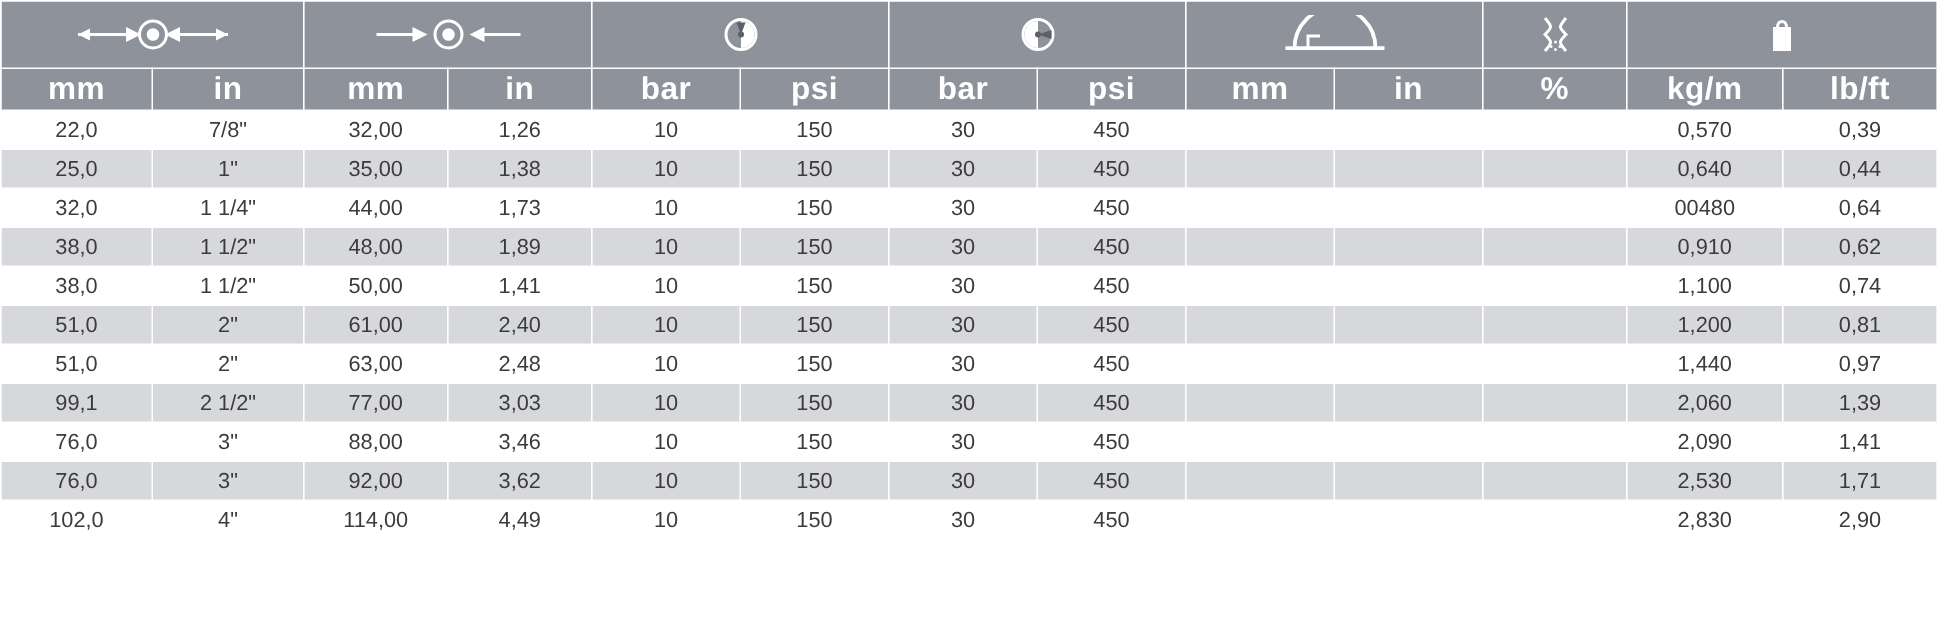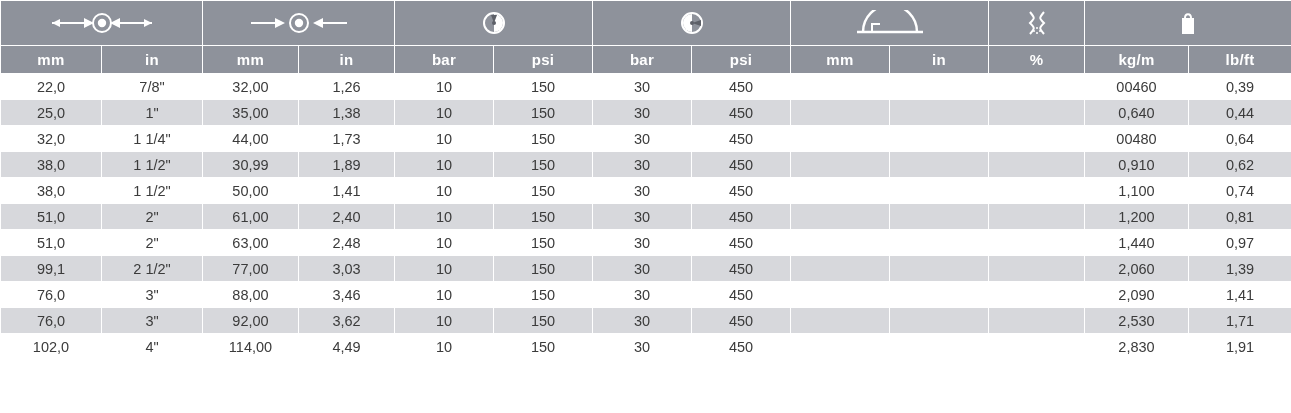--- a/index.html
+++ b/index.html
@@ -34,21 +34,21 @@
   .icon-wrap {
     display: flex;
     align-items: center;
     justify-content: center;
     height: 44px;
   }
   
   tr.unit-row th {
     background: #8e929b;
     color: #ffffff;
-    font-size: 15px;
+    font-size: 21px;
     font-weight: bold;
     height: 27px;
     letter-spacing: 0.3px;
   }
   
   tr.data-row td {
     height: 25px;
     font-size: 14.5px;
     color: #3b3b3b;
   }
@@ -193,21 +193,21 @@
       <td>7/8"</td>
       <td>32,00</td>
       <td>1,26</td>
       <td>10</td>
       <td>150</td>
       <td>30</td>
       <td>450</td>
       <td class="empty-cell"></td>
       <td class="empty-cell"></td>
       <td class="empty-cell"></td>
-      <td>00460</td>
+      <td>0,570</td>
       <td>0,39</td>
     </tr>
     <tr class="data-row odd">
       <td>25,0</td>
       <td>1"</td>
       <td>35,00</td>
       <td>1,38</td>
       <td>10</td>
       <td>150</td>
       <td>30</td>
@@ -229,21 +229,21 @@
       <td>450</td>
       <td class="empty-cell"></td>
       <td class="empty-cell"></td>
       <td class="empty-cell"></td>
       <td>00480</td>
       <td>0,64</td>
     </tr>
     <tr class="data-row odd">
       <td>38,0</td>
       <td>1 1/2"</td>
-      <td>30,99</td>
+      <td>48,00</td>
       <td>1,89</td>
       <td>10</td>
       <td>150</td>
       <td>30</td>
       <td>450</td>
       <td class="empty-cell"></td>
       <td class="empty-cell"></td>
       <td class="empty-cell"></td>
       <td>0,910</td>
       <td>0,62</td>
@@ -344,16 +344,16 @@
       <td>114,00</td>
       <td>4,49</td>
       <td>10</td>
       <td>150</td>
       <td>30</td>
       <td>450</td>
       <td class="empty-cell"></td>
       <td class="empty-cell"></td>
       <td class="empty-cell"></td>
       <td>2,830</td>
-      <td>1,91</td>
+      <td>2,90</td>
     </tr>
   </tbody>
 </table>
 
 </body></html>

